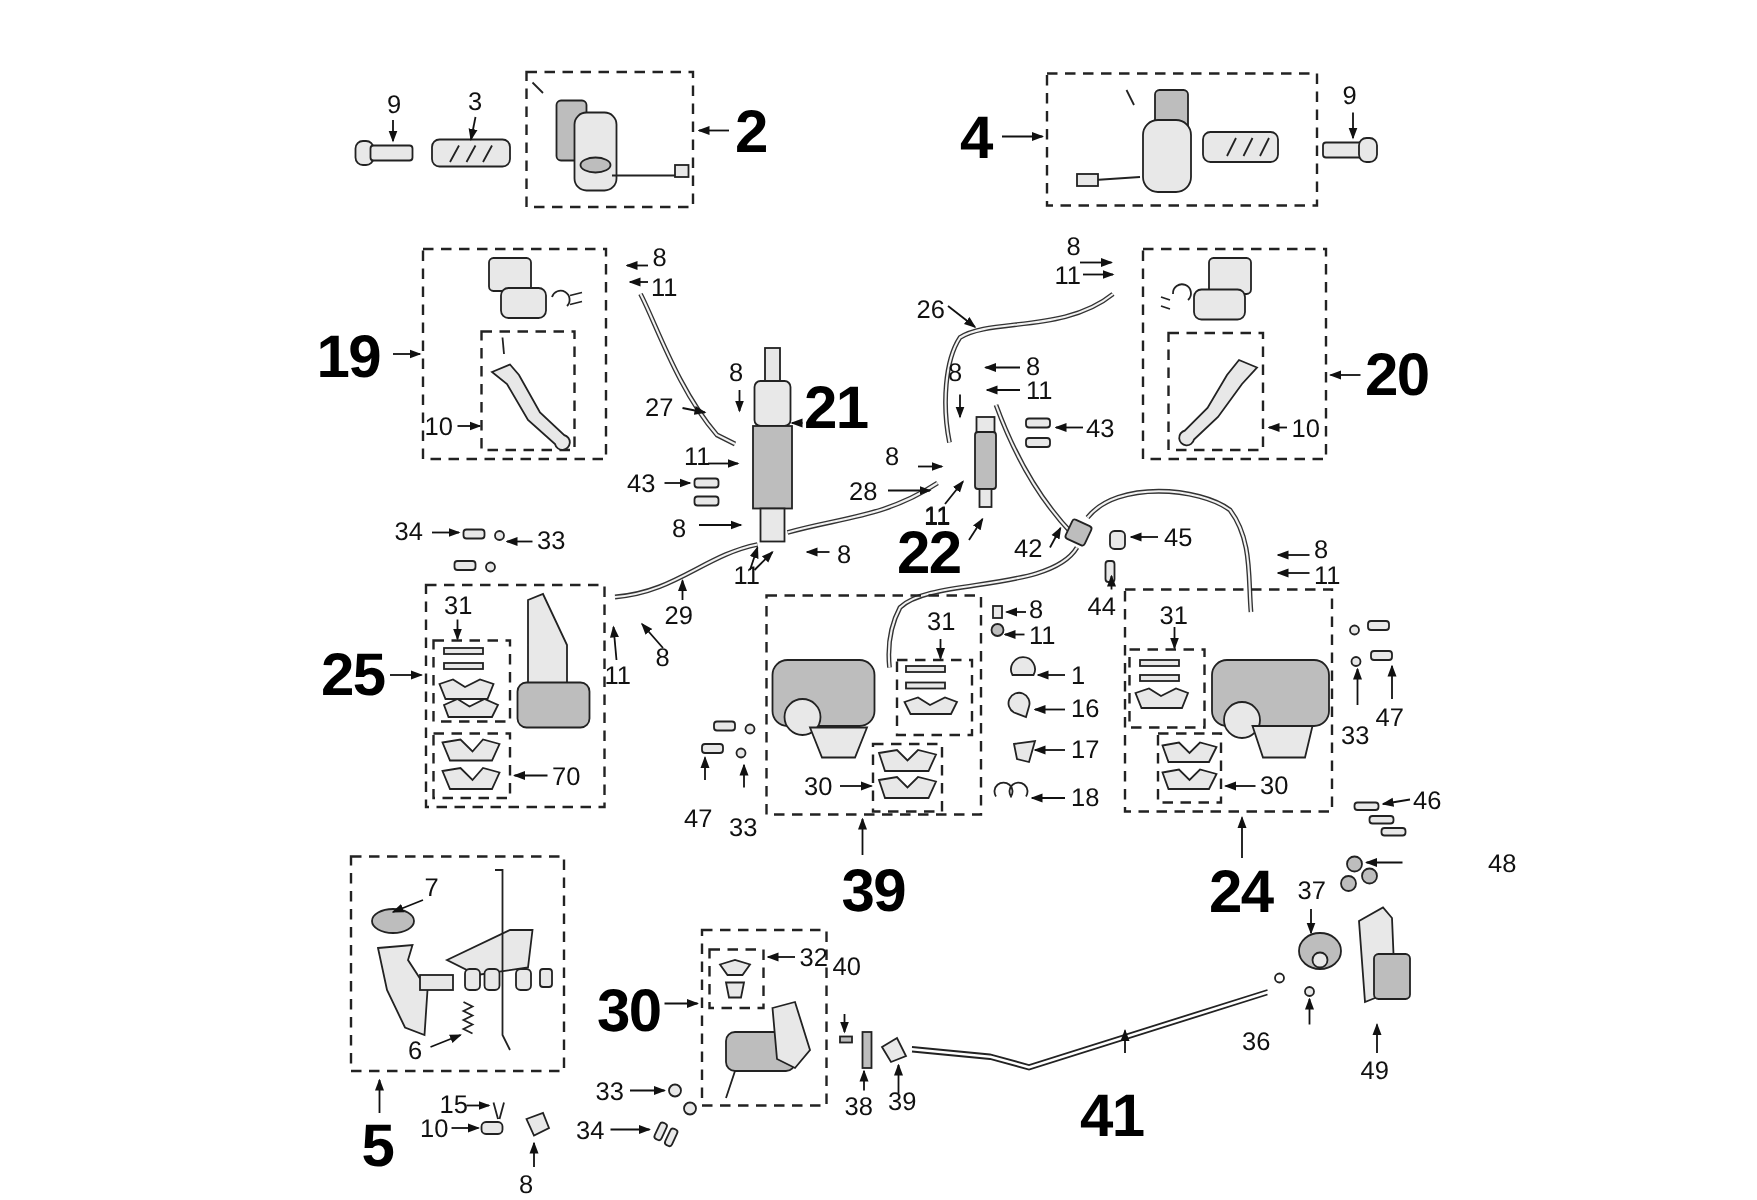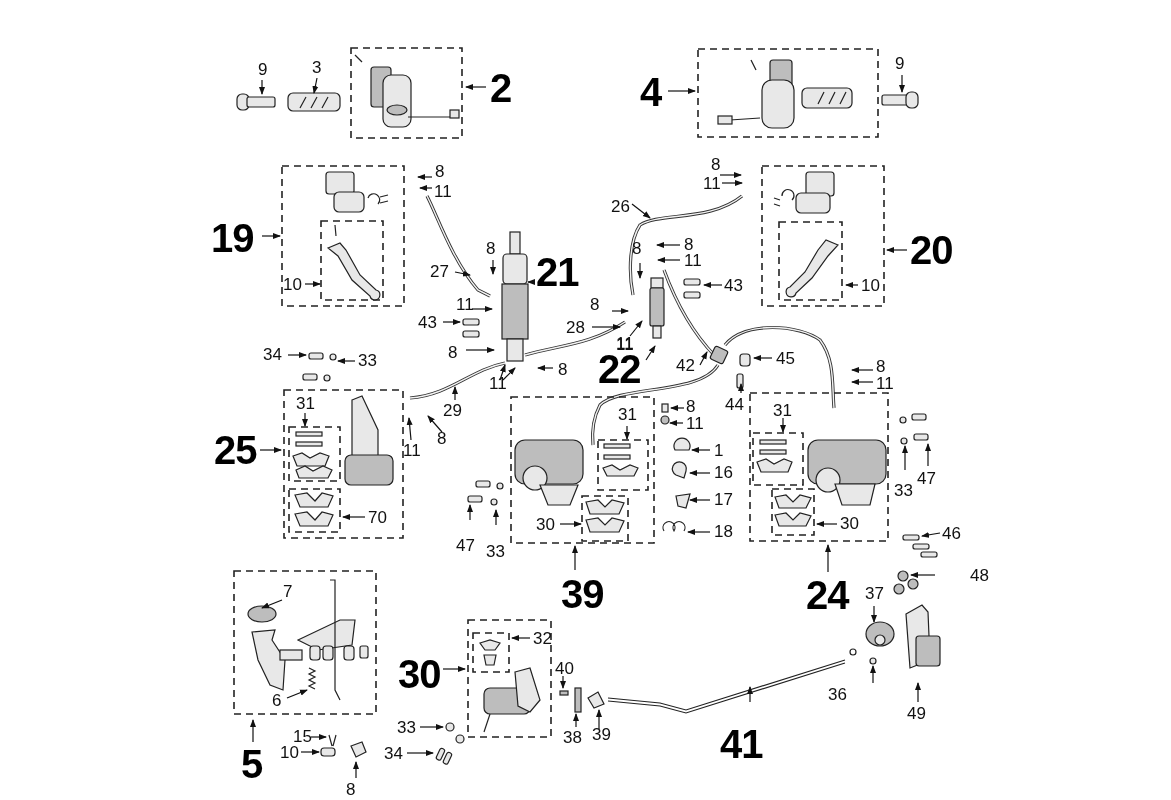--- a/index.html
+++ b/index.html
@@ -426,32 +426,32 @@
 <span class="lbl" style="left:714px;top:442px">1</span>
 <span class="lbl" style="left:714px;top:464px">16</span>
 <span class="lbl" style="left:714px;top:491px">17</span>
 <span class="lbl" style="left:714px;top:523px">18</span>
 
 <span class="lbl" style="left:773px;top:402px">31</span>
 <span class="lbl" style="left:840px;top:515px">30</span>
 <span class="lbl" style="left:894px;top:482px">33</span>
 <span class="lbl" style="left:917px;top:470px">47</span>
 <span class="lbl" style="left:942px;top:525px">46</span>
-<span class="lbl" style="left:970px;top:567px">48</span>
+<span class="lbl" style="left:992px;top:567px">48</span>
 
 <span class="lbl" style="left:283px;top:583px">7</span>
 <span class="lbl" style="left:272px;top:692px">6</span>
 <span class="lbl" style="left:293px;top:728px">15</span>
 <span class="lbl" style="left:280px;top:744px">10</span>
 <span class="lbl" style="left:346px;top:781px">8</span>
 
 <span class="lbl" style="left:533px;top:630px">32</span>
 <span class="lbl" style="left:397px;top:719px">33</span>
 <span class="lbl" style="left:384px;top:745px">34</span>
-<span class="lbl" style="left:555px;top:660px">40</span>
+<span class="lbl" style="left:555px;top:636px">40</span>
 <span class="lbl" style="left:563px;top:729px">38</span>
 <span class="lbl" style="left:592px;top:726px">39</span>
 
 <span class="lbl" style="left:865px;top:585px">37</span>
 <span class="lbl" style="left:828px;top:686px">36</span>
 <span class="lbl" style="left:907px;top:705px">49</span>
 
 <span class="big" style="left:490px;top:68px">2</span>
 <span class="big" style="left:640px;top:72px">4</span>
 <span class="big" style="left:241px;top:744px">5</span>

